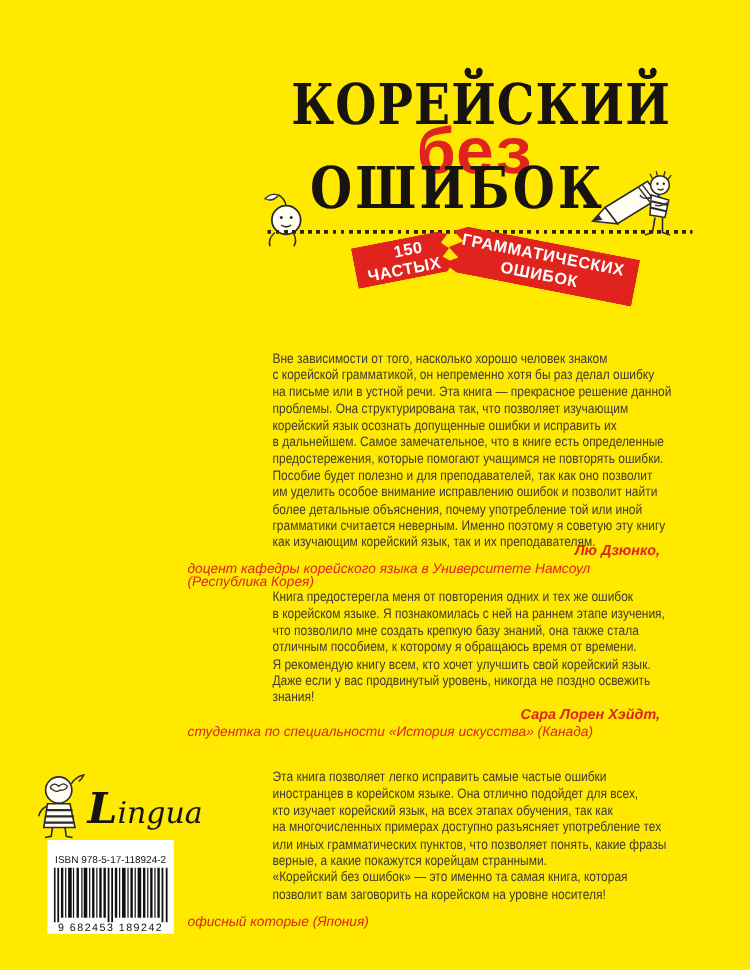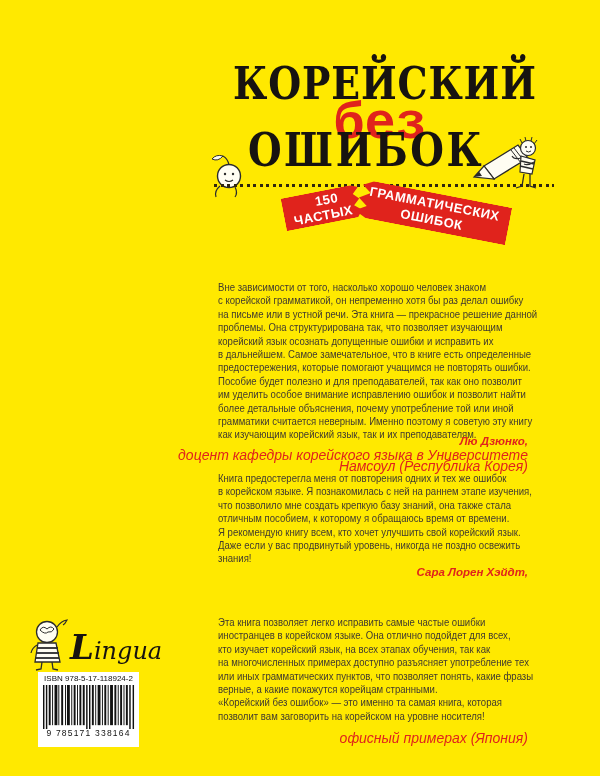--- a/index.html
+++ b/index.html
@@ -63,33 +63,33 @@
   }
   .rt-1{top:281px;}
   .rt-2{top:472px;}
   .rt-3{top:616px;}
   .review-author{
     position:absolute;left:180px;right:72px;text-align:right;
     color:var(--accent-red);font-weight:bold;font-style:italic;font-size:11.5px;line-height:13px;
   }
   .ra-1{top:435px;} .ra-2{top:566px;font-style:italic;} .ra-3{top:719px;}
   .review-affil{
-    position:absolute;left:150px;right:72px;text-align:right;
-    color:var(--accent-red);font-style:italic;font-size:14px;line-height:11px;
+    position:absolute;left:150px;right:72px;
+    color:var(--accent-red);font-style:italic;font-size:11px;line-height:11px;
   }
   .rf-1{top:450px;} .rf-2{top:581px;} .rf-3{top:733px;}
   
   .logo{
     position:absolute;left:70px;top:630px;color:var(--ink);
     font-family:"DejaVu Serif", serif;font-style:italic;font-size:24px;line-height:34px;
   }
   .logo::first-letter{font-size:34px;font-weight:bold;}
   .barcode-box{
     position:absolute;left:38px;top:672px;width:101px;height:75px;background:#fff;
-    display:flex;flex-direction:column;align-items:center;padding-top:2px;
+    display:flex;flex-direction:column;align-items:center;padding-top:2px;justify-content:flex-end;
   }
   .isbn{font-size:8px;color:#111;letter-spacing:0;white-space:nowrap;line-height:10px;}
   .bars{margin-top:1px;}
   .digits{font-size:8.5px;color:#111;letter-spacing:1.2px;line-height:9px;white-space:nowrap;}
 </style>
 </head>
 <body>
 
 <div class="cover">
 
@@ -151,30 +151,31 @@
   <div class="review-affil rf-1">доцент кафедры корейского языка в Университете Намсоул (Республика Корея)</div>
 
   <div class="review-text rt-2">Книга предостерегла меня от повторения одних и тех же ошибок
 в корейском языке. Я познакомилась с ней на раннем этапе изучения,
 что позволило мне создать крепкую базу знаний, она также стала
 отличным пособием, к которому я обращаюсь время от времени.
 Я рекомендую книгу всем, кто хочет улучшить свой корейский язык.
 Даже если у вас продвинутый уровень, никогда не поздно освежить
 знания!</div>
   <div class="review-author ra-2">Сара Лорен Хэйдт,</div>
+  <div class="review-affil rf-2">студентка по специальности «История искусства» (Канада)</div>
 
   <div class="review-text rt-3">Эта книга позволяет легко исправить самые частые ошибки
 иностранцев в корейском языке. Она отлично подойдет для всех,
 кто изучает корейский язык, на всех этапах обучения, так как
 на многочисленных примерах доступно разъясняет употребление тех
 или иных грамматических пунктов, что позволяет понять, какие фразы
 верные, а какие покажутся корейцам странными.
 «Корейский без ошибок» — это именно та самая книга, которая
 позволит вам заговорить на корейском на уровне носителя!</div>
-  <div class="review-affil rf-3">офисный примерах (Япония)</div>
+  <div class="review-affil rf-3">офисный которые (Япония)</div>
 
   <svg class="mascot mascot-publisher" width="44" height="56" viewBox="0 0 44 56">
     <path d="M30 10 Q34 4 40 3 Q38 7 36 8" fill="none" stroke="#2b2b2b" stroke-width="1.2"></path>
     <circle cx="20" cy="15" r="10.5" fill="#FFFDF2" stroke="#2b2b2b" stroke-width="1.3"></circle>
     <path d="M13 13 q3 -5 7 -1 q4 -4 7 0 q-2 4 -6 3 q-3 3 -8 -2" fill="none" stroke="#2b2b2b" stroke-width="1"></path>
     <path d="M10 28 Q5 31 4 36" fill="none" stroke="#2b2b2b" stroke-width="1.2"></path>
     <path d="M11 26 L29 26 L33 45 L8 45 Z" fill="#FFFDF2" stroke="#2b2b2b" stroke-width="1.3"></path>
     <line x1="10" y1="31" x2="31" y2="31" stroke="#2b2b2b" stroke-width="1.8"></line>
     <line x1="9" y1="36" x2="32" y2="36" stroke="#2b2b2b" stroke-width="1.8"></line>
     <line x1="9" y1="41" x2="32" y2="41" stroke="#2b2b2b" stroke-width="1.8"></line>
@@ -212,16 +213,16 @@
         <rect x="70" y="0" width="3" height="42"></rect>
           <rect x="74.5" y="0" width="2" height="42"></rect>
         <rect x="78" y="0" width="1" height="42"></rect>
           <rect x="80.5" y="0" width="2" height="42"></rect>
         <rect x="84" y="0" width="1" height="42"></rect>
           <rect x="86.5" y="0" width="2" height="42"></rect>
         <rect x="90" y="0" width="1.5" height="46"></rect>
           <rect x="93.5" y="0" width="1.5" height="46"></rect>
       </g>
     </svg>
-    <div class="digits">9 785171 338164</div>
+    <div class="digits">9 682453 189242</div>
   </div>
 
 </div>
 
 </body></html>

